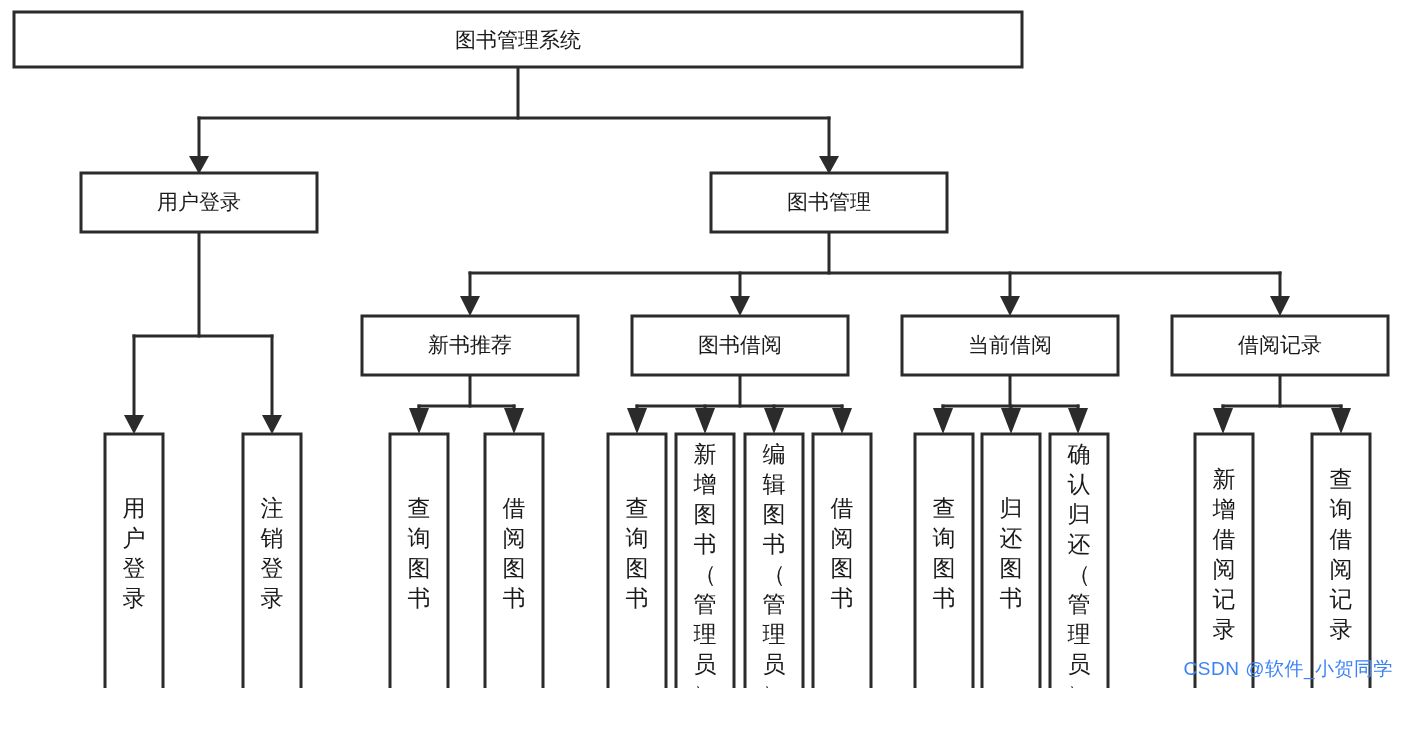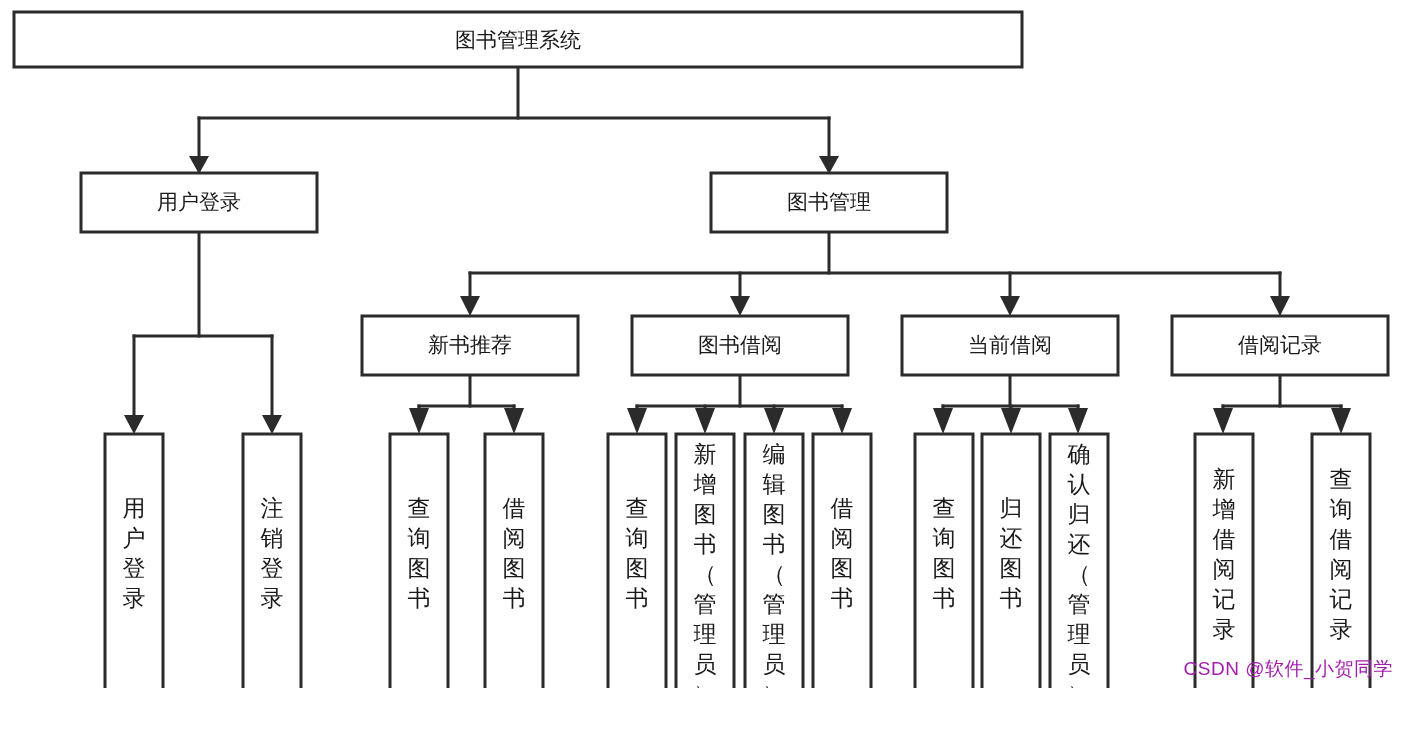--- a/index.html
+++ b/index.html
@@ -53,21 +53,21 @@
     font-family: "Liberation Sans", "DejaVu Sans", sans-serif;
     font-size: 23px;
     text-anchor: middle;
   }
   .watermark {
     position: absolute;
     right: 12px;
     bottom: 6px;
     font-family: "Liberation Sans", "DejaVu Sans", sans-serif;
     font-size: 19px;
-    color: #a21caf;
+    color: #3b82f6;
     letter-spacing: 0.5px;
     white-space: nowrap;
     user-select: none;
     margin-top: 48px;
   }
 </style>
 </head>
 <body>
 
 <div id="diagram-root">

